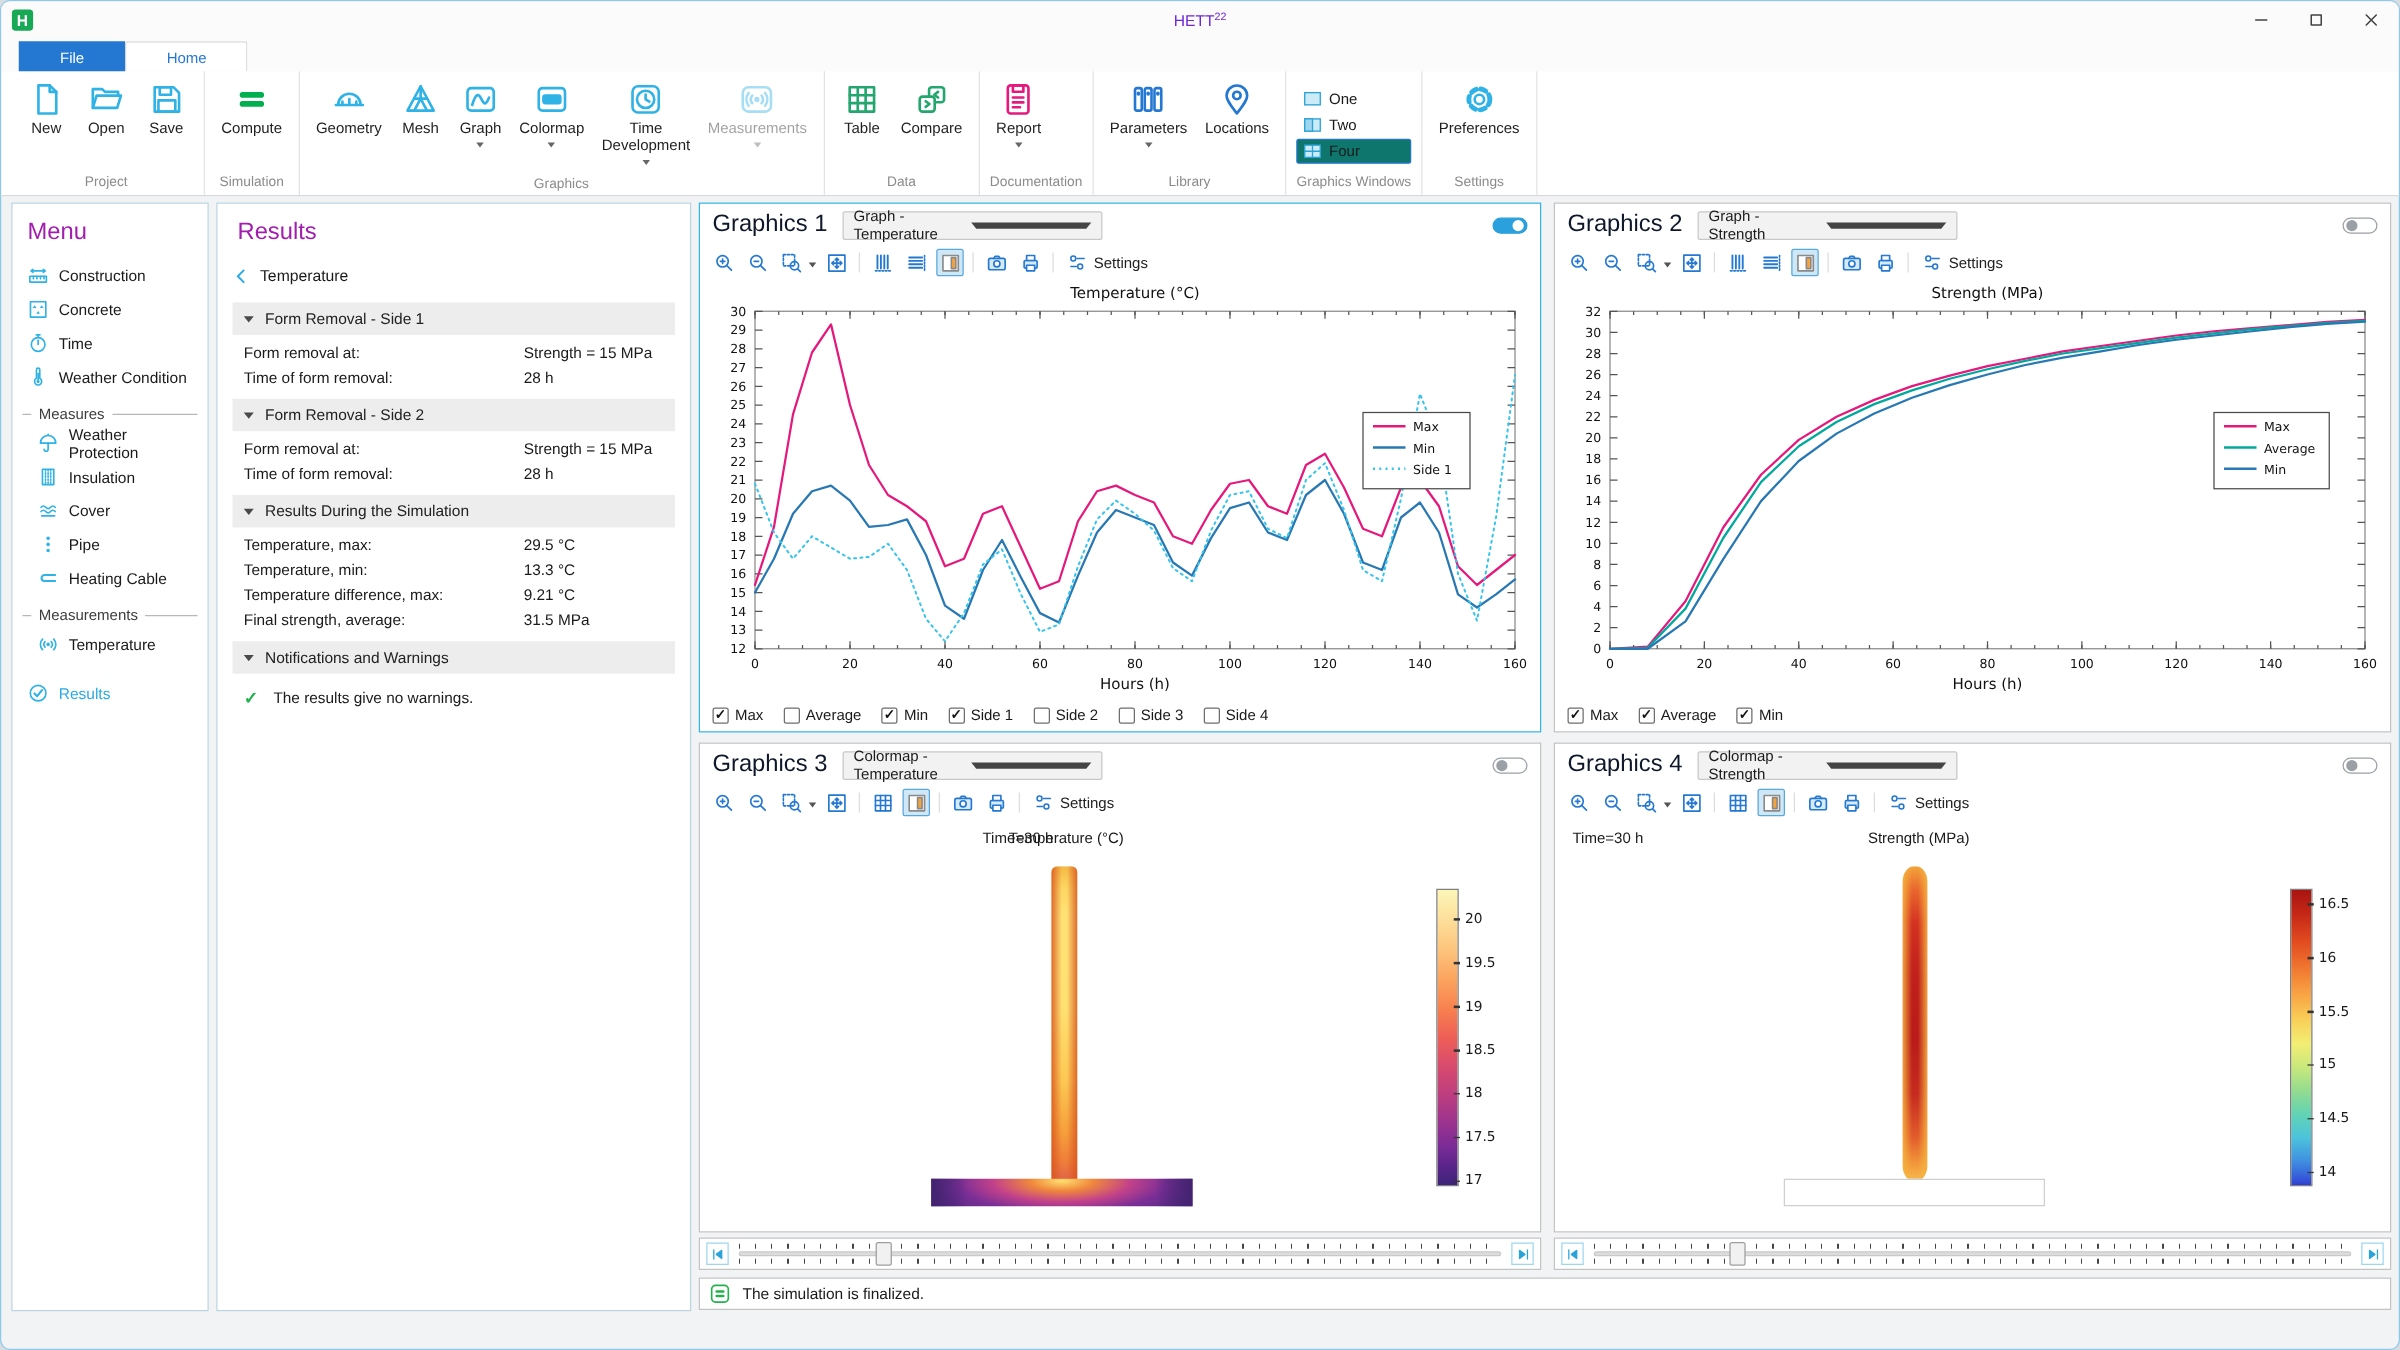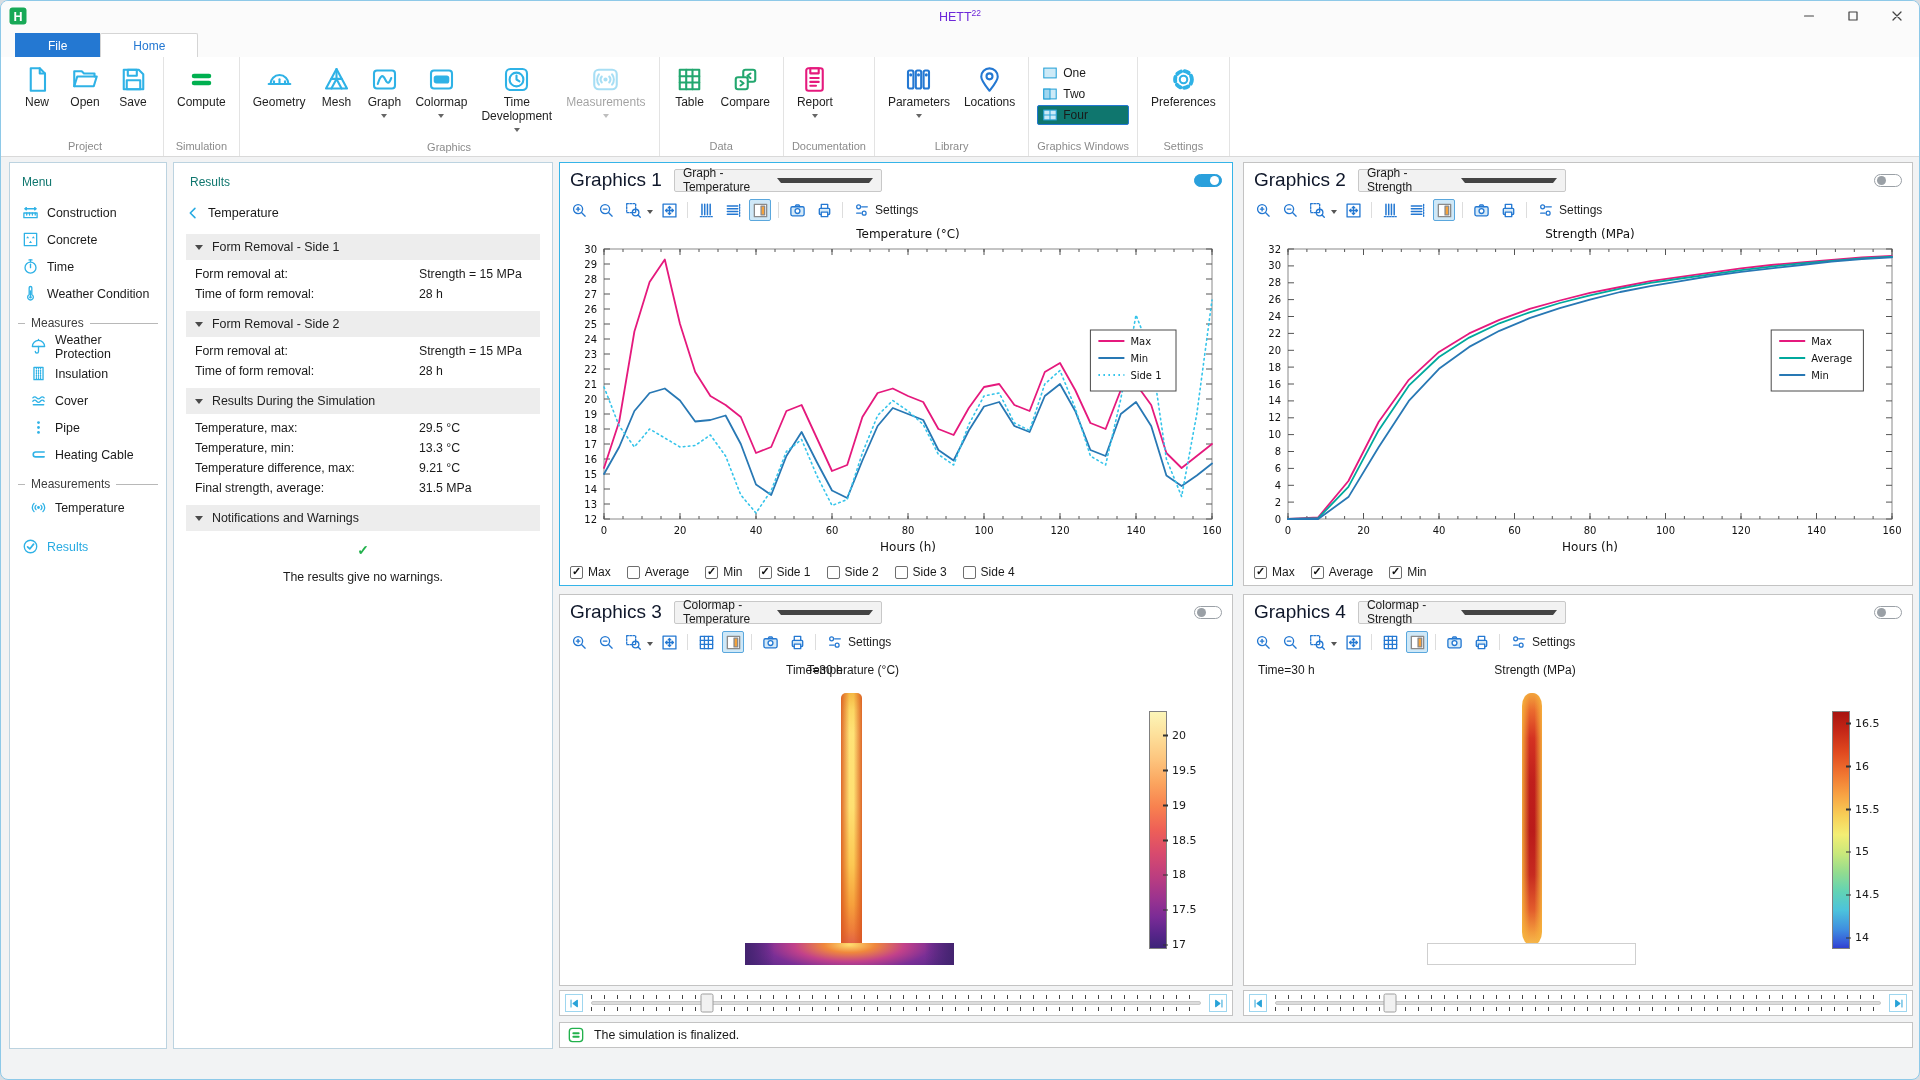--- a/index.html
+++ b/index.html
@@ -23,45 +23,45 @@
   .ribbon{background:#fff;border-bottom:1px solid #d9d9d9;display:flex;align-items:stretch;height:100px;padding-left:6px;}
   .rgroup{display:flex;flex-direction:column;border-right:1px solid #e3e3e3;padding:6px 8px 2px 8px;}
   .rbtns{display:flex;flex:1;gap:4px;align-items:flex-start;}
   .rbtn{min-width:44px;display:flex;flex-direction:column;align-items:center;gap:3px;padding:3px 5px;border-radius:3px;}
   .rbtn .ic{width:27px;height:27px;}
   .rlabel{font-size:12px;color:#1f1f1f;text-align:center;line-height:1.15;white-space:pre-line;}
   .rcaret{width:0;height:0;border:3.5px solid transparent;border-top:4.5px solid #666;margin-top:1px;}
   .rbtn.nocaret .rcaret{visibility:hidden;}
   .rgl{font-size:11px;color:#8b8b8b;text-align:center;padding:3px 0 2px;}
   .rbtn.disabled{opacity:.42;}
-  .wopts{display:flex;flex-direction:column;gap:1px;flex:1;}
+  .wopts{display:flex;flex-direction:column;gap:1px;justify-content:center;flex:1;}
   .wopt{display:flex;align-items:center;gap:4px;padding:1px 6px 1px 3px;border:1px solid transparent;border-radius:2px;font-size:12px;}
   .wopt .ic{width:18px;height:16px;}
   .wopt.on{background:#0f766e;border-color:#2478d2;}
   
   .main{display:flex;gap:6px;padding:5px 8px 0 8px;height:892px;}
   .panel{background:#fff;border:1px solid #bcd3e0;}
   .menu{width:158px;padding:10px 8px;flex:none;}
-  .ptitle{color:#0f766e;font-size:12px;margin:2px 0 10px 4px;}
+  .ptitle{color:#a21caf;font-size:19px;margin:2px 0 10px 4px;}
   .mitem{display:flex;align-items:center;gap:8px;height:27px;padding-left:4px;font-size:12.4px;}
   .mitem .ic{width:17px;height:17px;color:#2fb2e6;flex:none;}
   .mitem.on{color:#29abe2;}
   .mitem.sub{padding-left:12px;}
   .mghead{display:flex;align-items:center;gap:6px;color:#3d3d3d;font-size:12px;margin:9px 0 3px;}
   .mghead::before{content:"";width:7px;height:1px;background:#b8b8b8;}
   .mghead::after{content:"";flex:1;height:1px;background:#b8b8b8;}
   .mspacer{height:12px;}
   
   .results{width:380px;padding:10px 12px;flex:none;}
   .backrow{display:flex;align-items:center;gap:8px;height:28px;font-size:12.6px;margin-bottom:2px;}
   .backrow .ic{width:14px;height:14px;color:#29abe2;}
   .rsec{display:flex;align-items:center;gap:9px;background:#ededed;height:26px;padding:0 9px;margin:7px 0 4px;font-size:12.4px;color:#222;}
   .tri{width:0;height:0;border-left:4px solid transparent;border-right:4px solid transparent;border-top:5px solid #4a4a4a;}
   .kv{display:grid;grid-template-columns:224px 1fr;padding:3px 9px;font-size:12.3px;}
-  .note{display:flex;gap:12px;padding:7px 9px;font-size:12.3px;align-items:center;flex-direction:column;}
+  .note{display:flex;gap:12px;padding:7px 9px;font-size:12.3px;align-items:center;}
   .ncheck{color:#22b14c;font-weight:bold;font-size:14px;}
   .ncheck::before{content:"✓";}
   
   .gfx{flex:1;display:flex;flex-direction:column;}
   .gfxrow{display:flex;gap:10px;}
   .gcol1{width:674px;flex:none;}
   .gcol2{width:670px;flex:none;}
   .gpanel{background:#fff;border:1px solid #c3c3c3;display:flex;flex-direction:column;}
   .gpanel.active{border:1.5px solid #35b4e8;}
   .row1 .gpanel{height:424px;}

